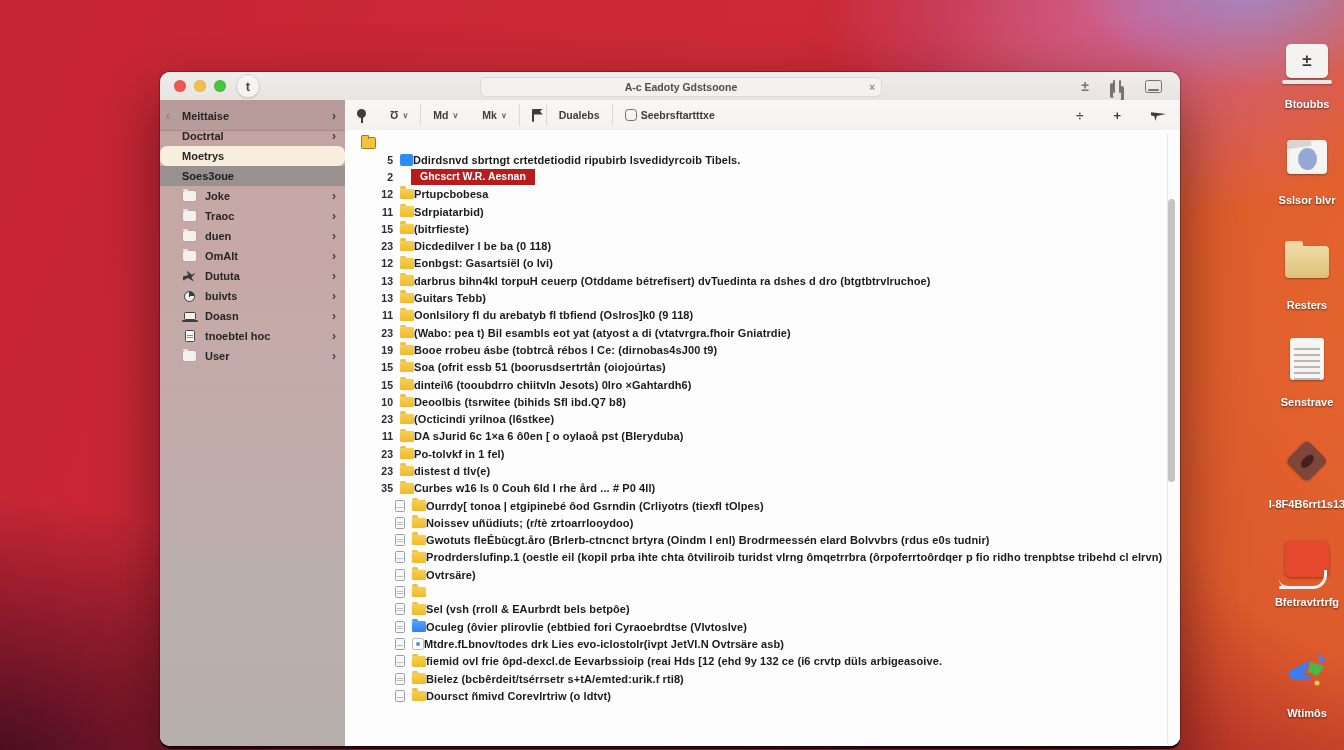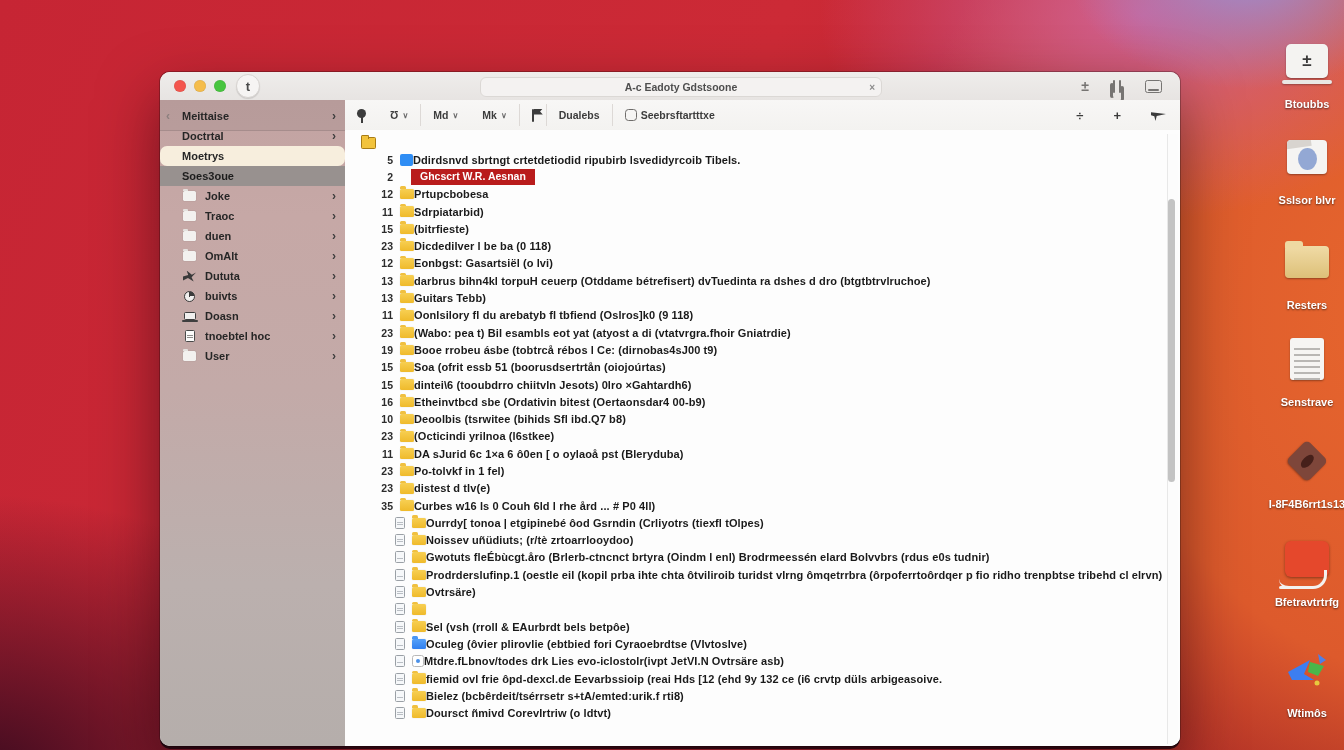--- a/index.html
+++ b/index.html
@@ -404,27 +404,20 @@
               <span class="rowtext">Soa (ofrit essb 51 (boorusdsertrtån (oiojoúrtas)</span>
             </div>
             <div class="row">
               <span class="num">15</span>
               <span class="rowic">
                 <span class="ic-fold"></span>
               </span>
               <span class="rowtext">dintei\6 (tooubdrro chiitvln Jesots) 0lro ×Gahtardh6)</span>
             </div>
             <div class="row">
-              <span class="num">16</span>
-              <span class="rowic">
-                <span class="ic-fold"></span>
-              </span>
-              <span class="rowtext">Etheinvtbcd sbe (Ordativin bitest (Oertaonsdar4 00-b9)</span>
-            </div>
-            <div class="row">
               <span class="num">10</span>
               <span class="rowic">
                 <span class="ic-fold"></span>
               </span>
               <span class="rowtext">Deoolbis (tsrwitee (bihids Sfl ibd.Q7 b8)</span>
             </div>
             <div class="row">
               <span class="num">23</span>
               <span class="rowic">
                 <span class="ic-fold"></span>

